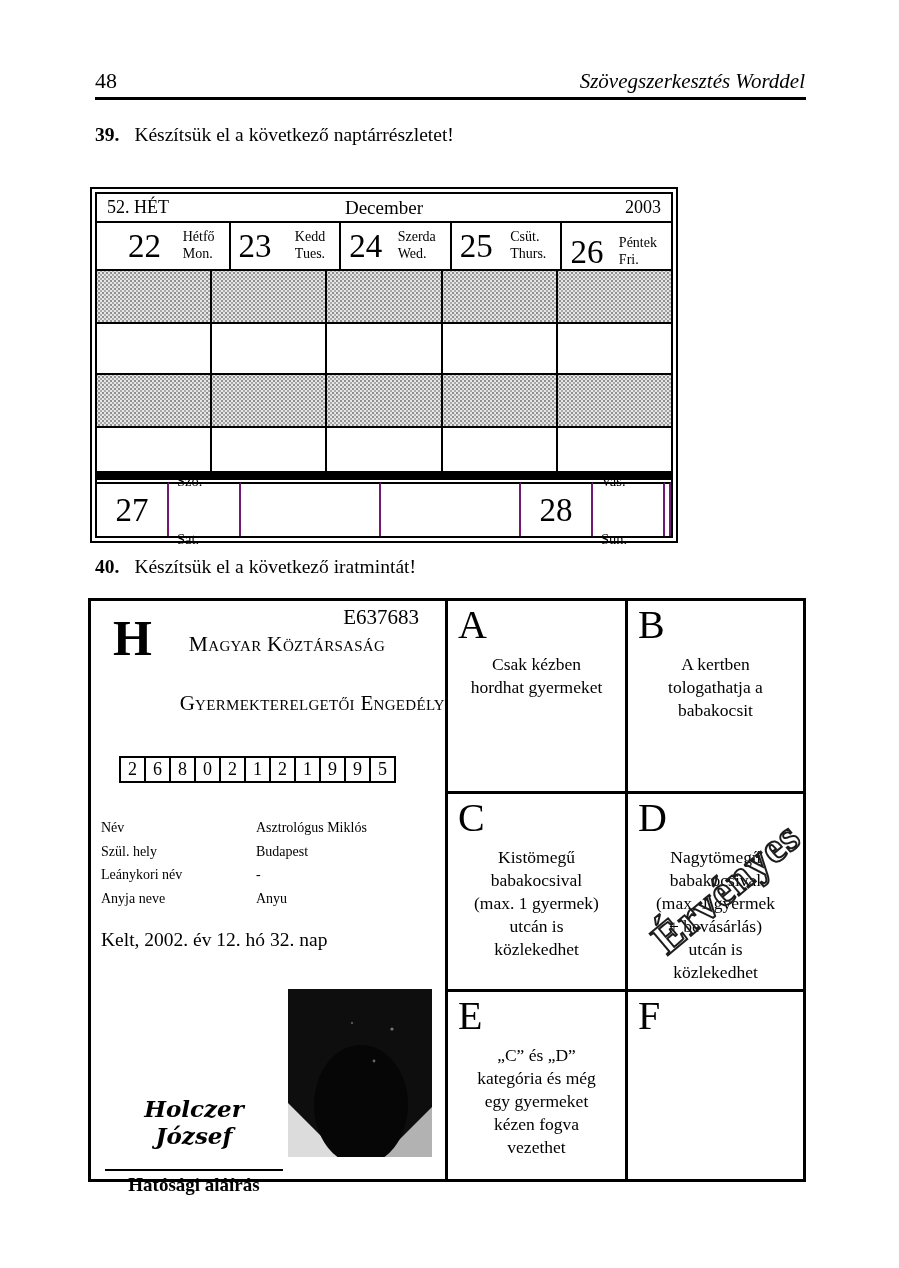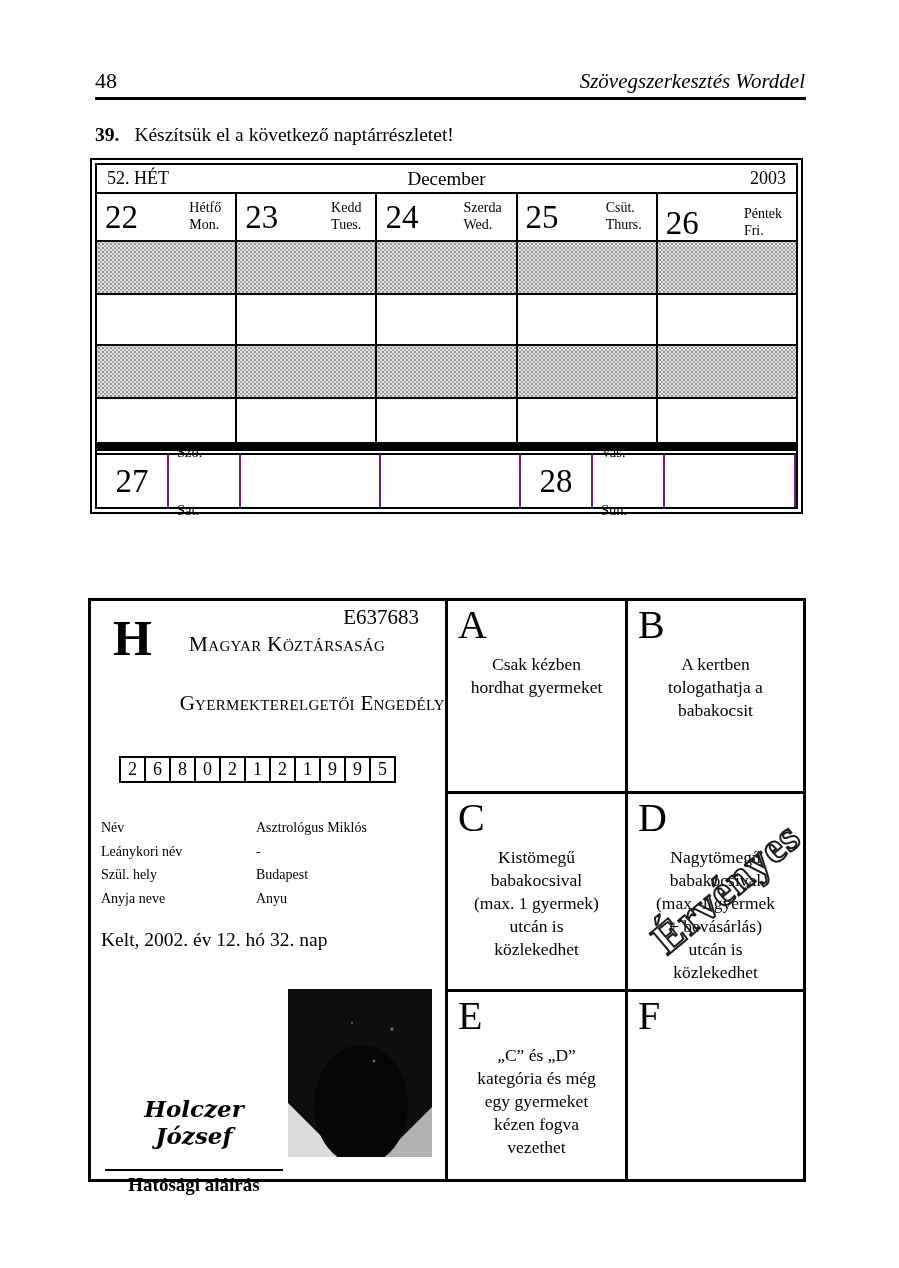--- a/index.html
+++ b/index.html
@@ -13,30 +13,30 @@
   .runhead { position:absolute; right:94px; top:69px; font-size:21px; font-style:italic; }
   .headrule { position:absolute; left:95px; top:97px; width:711px; height:3px; background:#000; }
 
   
   .ex-line { position:absolute; left:95px; font-size:19.5px; }
   .ex-39 { top:124px; }
   .ex-40 { top:556px; }
   .ex-num { font-weight:bold; margin-right:15px; }
 
   
-  .calendar { position:absolute; left:90px; top:158px; width:713px;
+  .calendar { position:absolute; left:90px; top:187px; width:588px;
               border:2px solid #000; padding:3px; box-sizing:border-box; }
   .cal-table { border:2px solid #000; }
   .cal-head { display:flex; align-items:center; height:27px; padding:0 10px;
               font-size:18px; border-bottom:2px solid #000; }
   .cal-head .wk { flex:1; text-align:left; }
   .cal-head .mo { flex:1; text-align:center; font-size:19px; }
   .cal-head .yr { flex:1; text-align:right; }
 
-  .cal-days { display:flex; height:46px; border-bottom:2px solid #000; }
+  .cal-days { display:flex; height:46px; border-bottom:2px solid #000;padding-left:23px; }
   .day-cell { flex:1; display:flex; align-items:center; border-right:2px solid #000; padding:1px 8px; box-sizing:border-box; }
   .day-cell:last-child { border-right:none;margin-top:12px; }
   .day-num { font-size:33px; line-height:1; }
   .day-label { margin-left:auto; padding-right:6px; font-size:14px; line-height:1.2; text-align:left; }
 
   .cal-row { display:flex; border-bottom:2px solid #000; }
   .cal-row > div { flex:1; border-right:2px solid #000; box-sizing:border-box; }
   .cal-row > div:last-child { border-right:none; }
   .r1 { height:51px; } .r2 { height:49px; } .r3 { height:51px; } .r4 { height:43px; border-bottom:none; }
   .shaded > div {
@@ -179,20 +179,23 @@
         <div class="we-num">28</div>
         <div class="we-lbl">
             <span>Vas.</span>
             <span>Sun.</span>
           </div>
         <div class="we-empty we-last"></div>
       </div>
     </div>
   </div>
 
+  <div class="ex-line ex-40">
+    <span class="ex-num">40.</span><span>Készítsük el a következő iratmintát!</span>
+  </div>
 
   <div class="license">
 
     <div class="lp">
       <span class="h-letter">H</span>
       <span class="serial">E637683</span>
       <span class="country">Magyar Köztársaság</span>
       <span class="doctitle">Gyermekterelgetői Engedély</span>
 
       <div class="digits">
@@ -204,22 +207,22 @@
         <span class="digit">1</span>
         <span class="digit">2</span>
         <span class="digit">1</span>
         <span class="digit">9</span>
         <span class="digit">9</span>
         <span class="digit">5</span>
       </div>
 
       <div class="fields">
         <div><span class="f-label">Név</span><span>Asztrológus Miklós</span></div>
+        <div><span class="f-label">Szül. hely</span><span>Budapest</span></div>
         <div><span class="f-label">Leánykori név</span><span>-</span></div>
-        <div><span class="f-label">Szül. hely</span><span>Budapest</span></div>
         <div><span class="f-label">Anyja neve</span><span>Anyu</span></div>
       </div>
 
       <div class="dateline">Kelt, 2002. év 12. hó 32. nap</div>
 
       <div class="photo">
         <svg width="144" height="168" viewBox="0 0 144 168">
           <rect width="144" height="168" fill="#0e0e0e"></rect>
           <polygon points="0,168 0,114 54,168" fill="#dcdcdc"></polygon>
           <polygon points="144,168 94,168 144,118" fill="#b2b2b2"></polygon>

